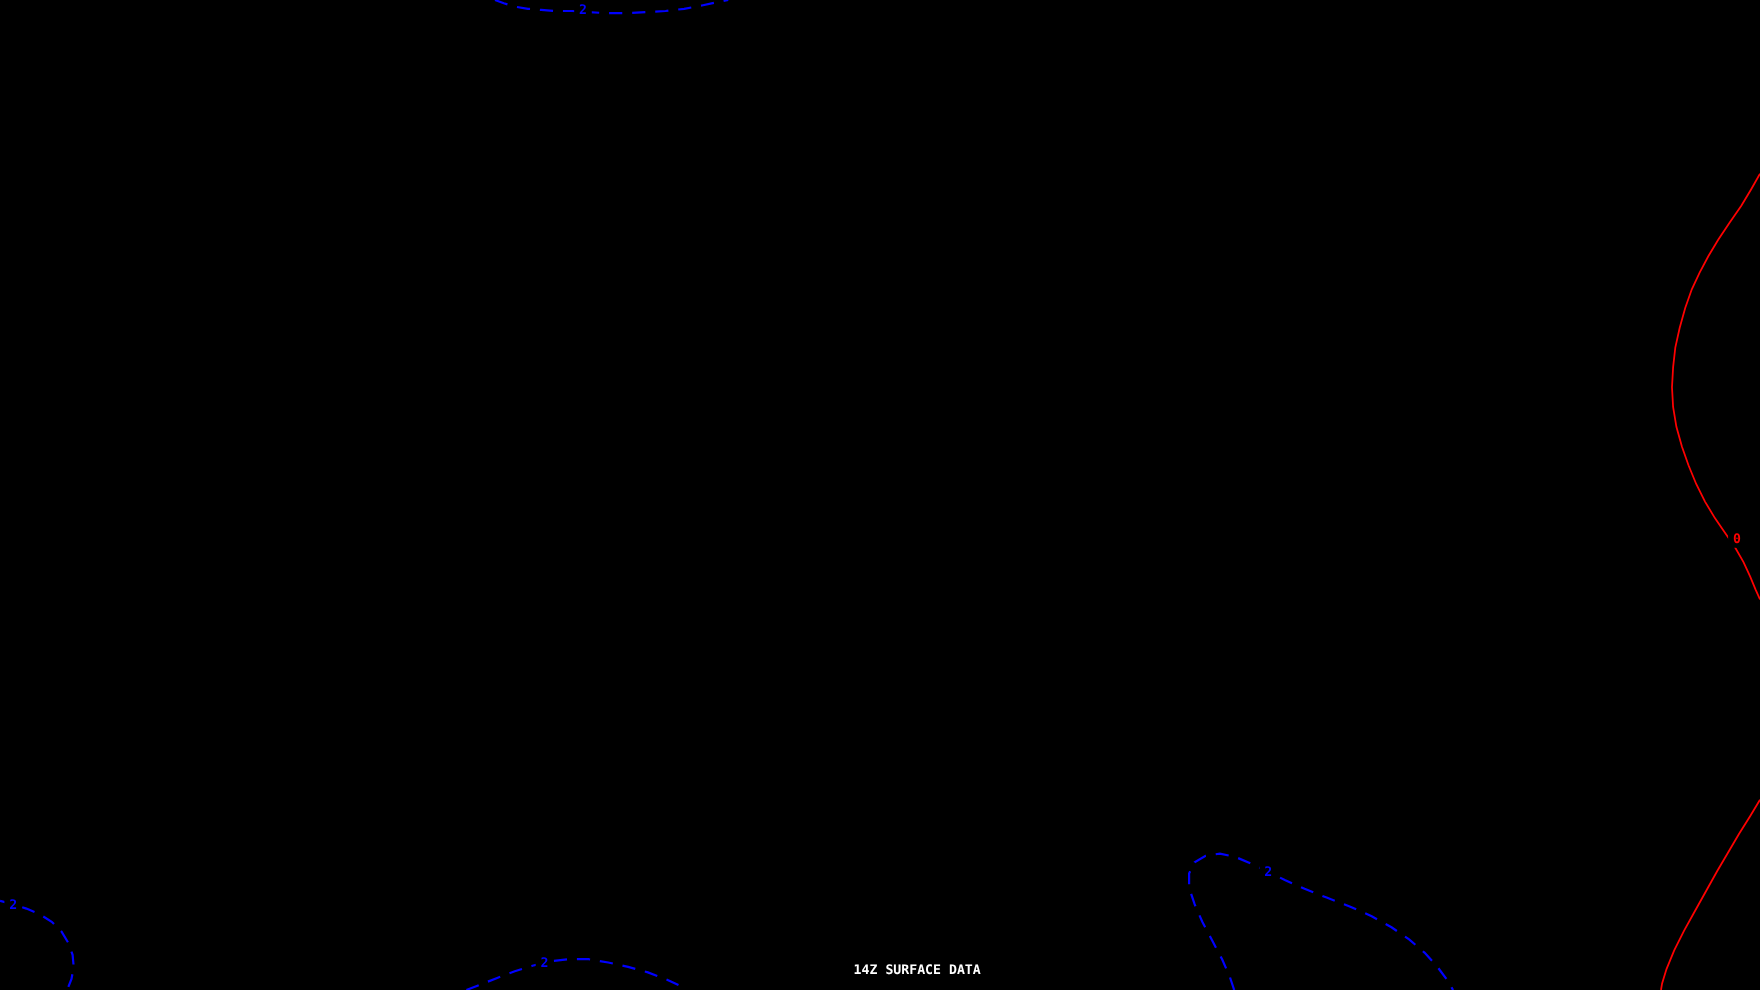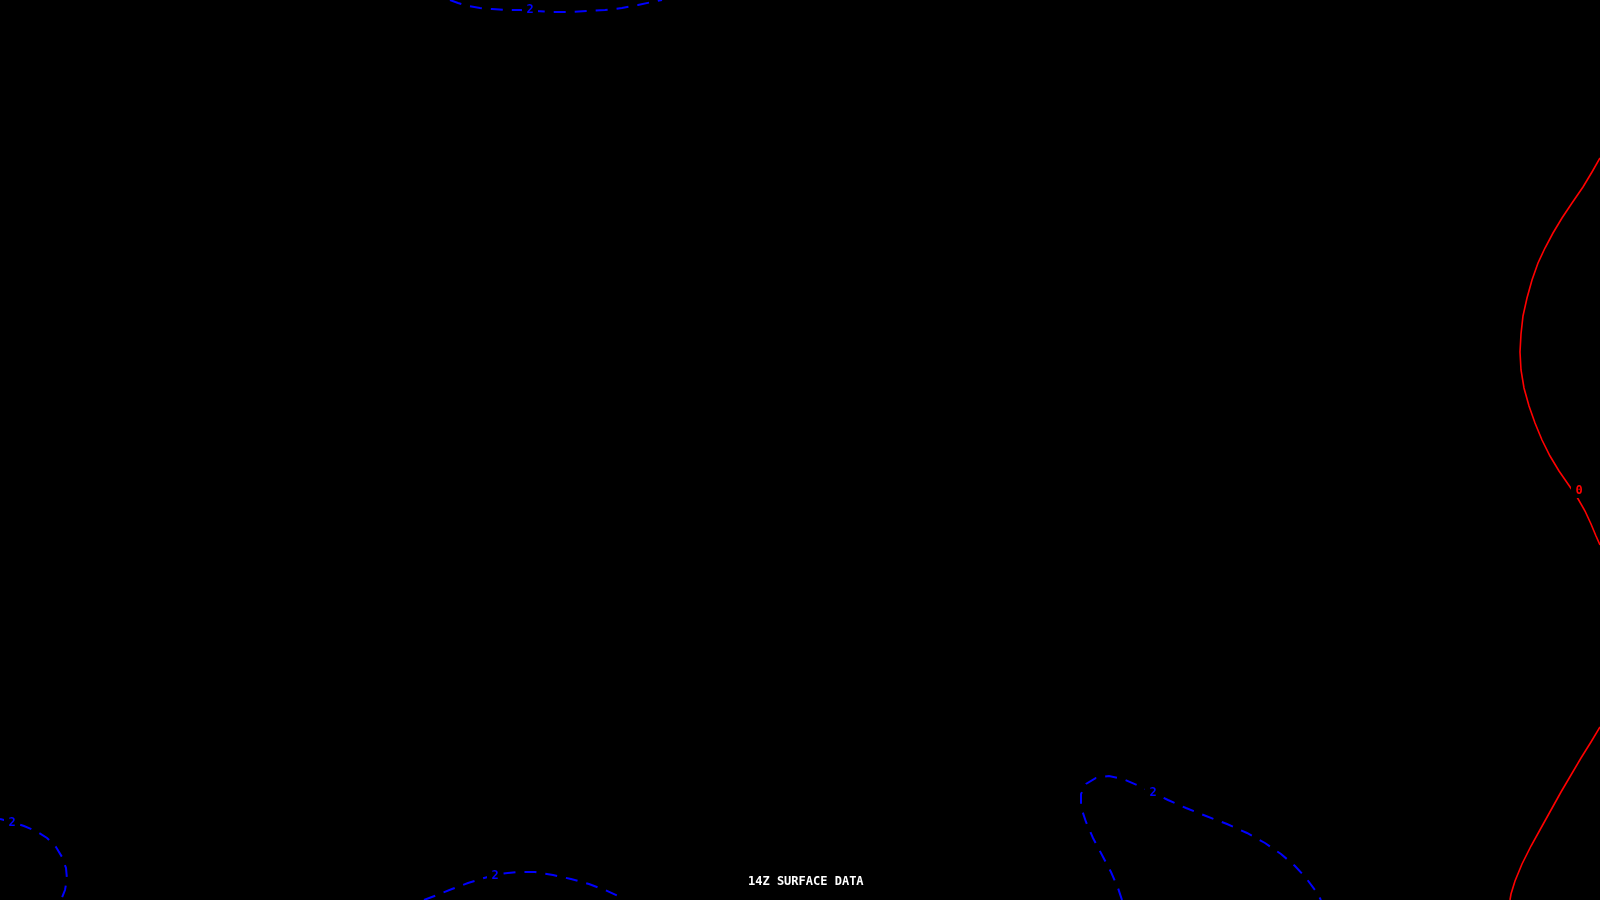--- a/index.html
+++ b/index.html
@@ -21,21 +21,21 @@
     position: absolute;
     left: 0;
     top: 0;
     width: 1600px;
     height: 900px;
     display: block;
   }
   .map-title {
     position: absolute;
     top: 875px;
-    left: 748px;
+    left: 776px;
     color: #ffffff;
     font: bold 12px "DejaVu Sans Mono", monospace;
     letter-spacing: 0px;
     white-space: pre;
     line-height: 1;
   }
   .contour-label {
     font: bold 12px "DejaVu Sans Mono", monospace;
   }
 </style>

